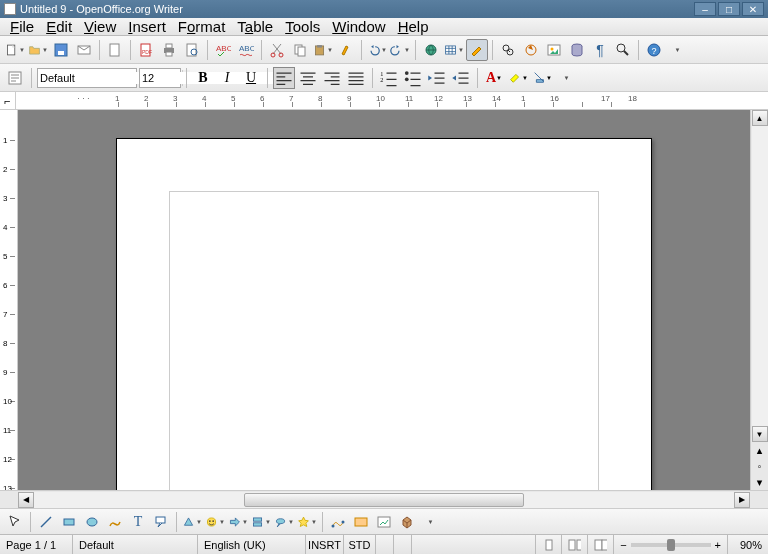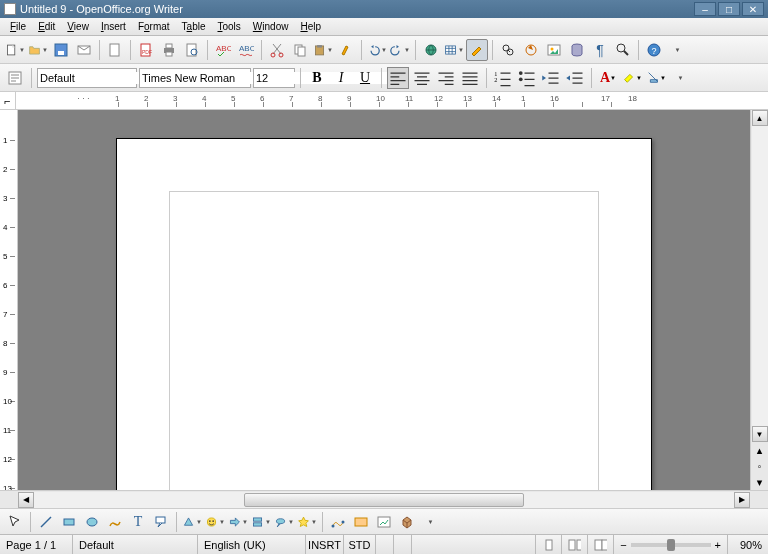--- a/index.html
+++ b/index.html
@@ -2,21 +2,21 @@
 <html><head>
 <meta charset="utf-8">
 <style>
 * { box-sizing: border-box; margin: 0; padding: 0; }
 body { font-family: "Segoe UI", Tahoma, sans-serif; font-size: 11px; background: #e8e8e8; width: 768px; height: 554px; overflow: hidden; display: flex; flex-direction: column; }
 .titlebar { background: linear-gradient(#5a7fa0, #4a6f90); color: #fff; height: 18px; display: flex; align-items: center; padding: 0 4px; }
 .titlebar .app-icon { width: 12px; height: 12px; background: #fff; border: 1px solid #888; margin-right: 4px; }
 .titlebar .title { flex: 1; font-size: 11px; }
 .titlebar .winbtn { width: 22px; height: 14px; background: #6a8fb0; border: 1px solid #3a5f80; color: #fff; display: flex; align-items: center; justify-content: center; margin-left: 2px; font-size: 10px; cursor: pointer; }
 .menubar { background: linear-gradient(#f4f4f4, #e4e4e4); height: 18px; display: flex; align-items: center; padding: 0 4px; border-bottom: 1px solid #bbb; }
-.menubar .mitem { padding: 0 6px; font-size: 10px; cursor: pointer; }
+.menubar .mitem { padding: 0 6px; font-size: 15px; cursor: pointer; }
 .toolbar { background: linear-gradient(#f8f8f8, #e8e8e8); height: 28px; display: flex; align-items: center; padding: 0 4px; border-bottom: 1px solid #ccc; gap: 1px; }
 .tbtn { width: 22px; height: 22px; display: flex; align-items: center; justify-content: center; border: 1px solid transparent; border-radius: 2px; cursor: pointer; }
 .tbtn.active { border-color: #888; background: #d0d8e0; }
 .tbtn svg, .tbtn .glyph { width: 16px; height: 16px; }
 .tbtn .dd { font-size: 6px; color: #555; margin-left: 1px; }
 .sep { width: 1px; height: 20px; background: #bbb; margin: 0 3px; }
 .fmtbar { background: linear-gradient(#f8f8f8, #e8e8e8); height: 28px; display: flex; align-items: center; padding: 0 4px; border-bottom: 1px solid #ccc; gap: 2px; }
 .combo { height: 20px; border: 1px solid #aaa; background: #fff; display: flex; align-items: center; padding: 0 2px; }
 .combo input { border: none; outline: none; font-size: 11px; flex: 1; }
 .combo .ddbtn { width: 14px; height: 16px; background: #eee; border-left: 1px solid #ccc; display: flex; align-items: center; justify-content: center; font-size: 7px; cursor: pointer; }
@@ -251,24 +251,20 @@
       <svg viewBox="0 0 16 16">
         <rect x="2" y="2" width="12" height="12" fill="#fff" stroke="#888"></rect>
         <path d="M4 5h8M4 8h8M4 11h5" stroke="#888"></path>
       </svg>
     </div>
   <div class="sep"></div>
   <div class="combo" style="width:100px">
     <input value="Default" style="">
     <div class="ddbtn">▼</div>
   </div>
-  <div class="combo" style="width:112px">
-    <input value="Times New Roman" style="">
-    <div class="ddbtn">▼</div>
-  </div>
   <div class="combo" style="width:42px">
     <input value="12" style="">
     <div class="ddbtn">▼</div>
   </div>
   <div class="sep"></div>
   <div class="fbtn" style="font-weight:bold">B</div>
   <div class="fbtn" style="font-style:italic">I</div>
   <div class="fbtn" style="text-decoration:underline">U</div>
   <div class="sep"></div>
   <div class="fbtn active">

